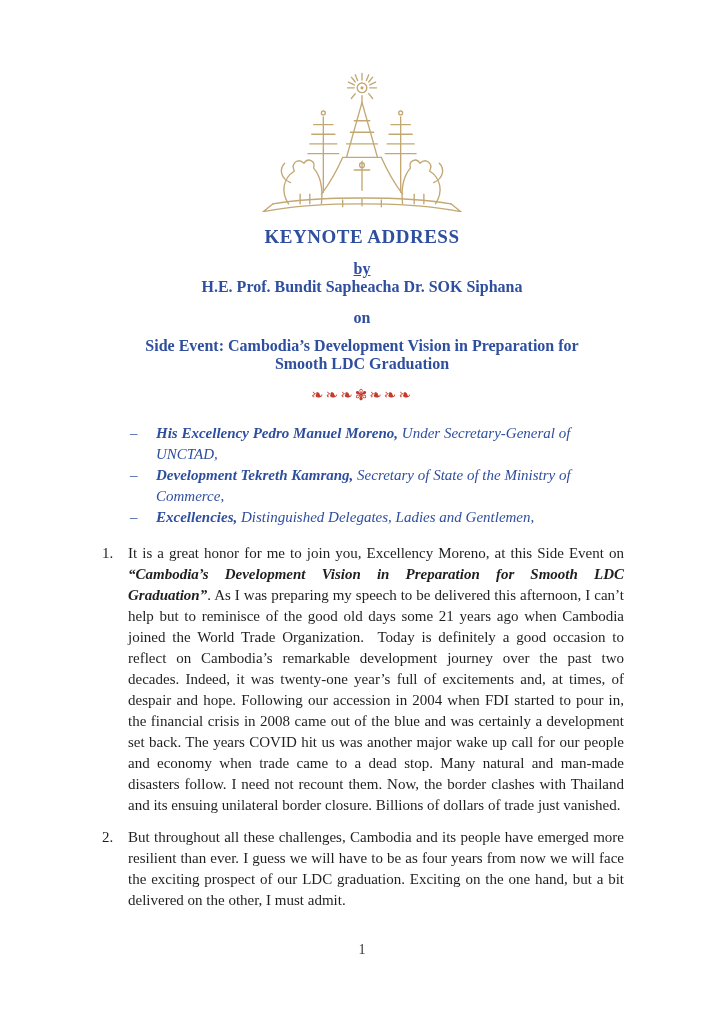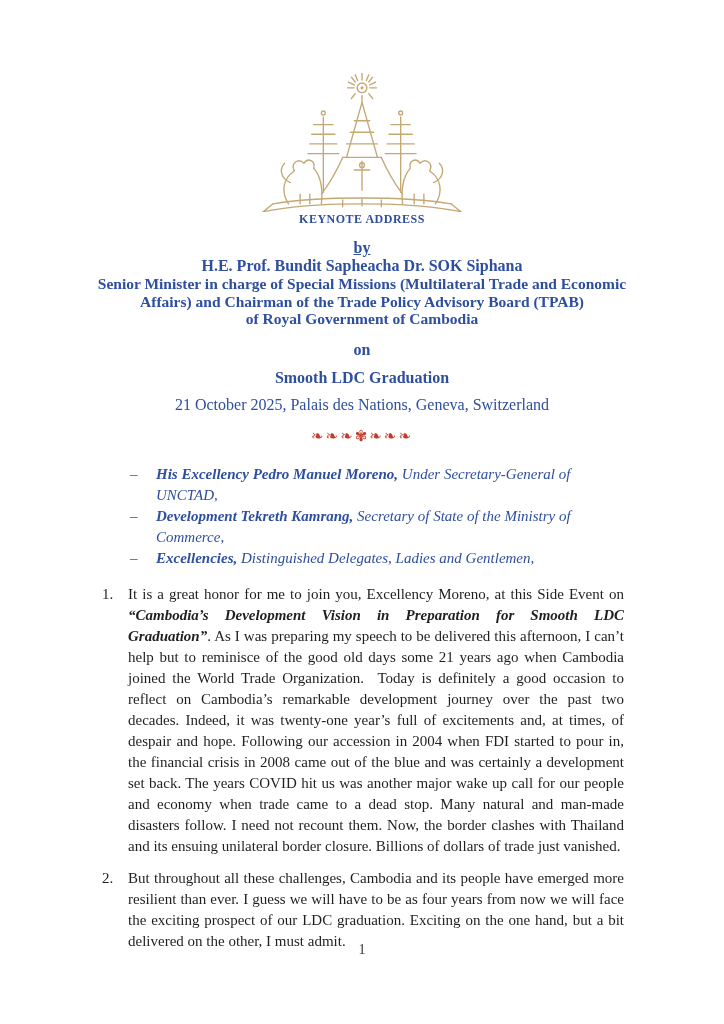--- a/index.html
+++ b/index.html
@@ -11,21 +11,21 @@
     font-family:"Liberation Serif", serif;
     color:var(--ink, #1f1f1f);
     overflow:hidden;
   }
   
   .emblem-wrap { margin:70px auto 0; width:232px; height:142px; display:block; }
   .emblem-wrap svg { display:block; }
   
   .header { text-align:center; color:var(--blue, #2e4e9e); }
   .h-line { white-space:nowrap; }
-  .doc-title { font-size:12px; font-weight:bold; letter-spacing:.5px; }
+  .doc-title { margin-top:14px; font-size:19px; font-weight:bold; letter-spacing:.5px; }
   .by-line  { margin-top:12px; font-size:16px; font-weight:bold;text-decoration:underline; }
   .speaker  { font-size:16px; font-weight:bold; }
   .role-lines { font-size:15.5px; font-weight:bold; line-height:17.5px; }
   .on-line  { margin-top:13px; font-size:16px; font-weight:bold; }
   .event-lines { margin-top:10px; font-size:16px; font-weight:bold; line-height:18px; }
   .date-line { margin-top:9px; font-size:16px; font-weight:normal; }
   .ornament { margin-top:13px; text-align:center; color:var(--red, #c43a2c); font-size:15px; letter-spacing:2px; }
   
   .salutations { margin:19px 0 0 130px; width:478px; color:var(--blue, #2e4e9e); font-style:italic; font-size:15px; line-height:21px; }
   .sal-item { display:flex; }
@@ -81,30 +81,25 @@
       <path d="M28 138 C75 130 165 130 212 138 M30 144 C76 136 164 136 210 144"></path>
       <path d="M28 138 L18 146 L30 144 M212 138 L222 146 L210 144"></path>
       <path d="M100 134 V141 M120 133 V140 M140 134 V141"></path>
     </svg>
   </div>
 
   <div class="header">
     <div class="doc-title h-line">KEYNOTE ADDRESS</div>
     <div class="by-line h-line">by</div>
     <div class="speaker h-line">H.E. Prof. Bundit Sapheacha Dr. SOK Siphana</div>
-    <div class="role-lines" id="role-lines">
-        <div class="h-line">Senior Minister in charge of Special Missions (Multilateral Trade and Economic</div>
-        <div class="h-line">Affairs) and Chairman of the Trade Policy Advisory Board (TPAB)</div>
-        <div class="h-line">of Royal Government of Cambodia</div>
-      </div>
     <div class="on-line h-line">on</div>
     <div class="event-lines" id="event-lines">
+        <div class="h-line">Side Event: Cambodia’s Development Vision in Preparation for</div>
         <div class="h-line">Smooth LDC Graduation</div>
       </div>
-    <div class="date-line h-line">21 October 2025, Palais des Nations, Geneva, Switzerland</div>
   </div>
 
   <div class="ornament">❧❧❧✾❧❧❧</div>
 
   <div class="salutations" id="salutations">
       <div class="sal-item">
         <span class="sal-dash">–</span>
         <span class="sal-text"><span class="sal-lead">His Excellency Pedro Manuel Moreno,</span> Under Secretary-General of UNCTAD,</span>
       </div>
       <div class="sal-item">

